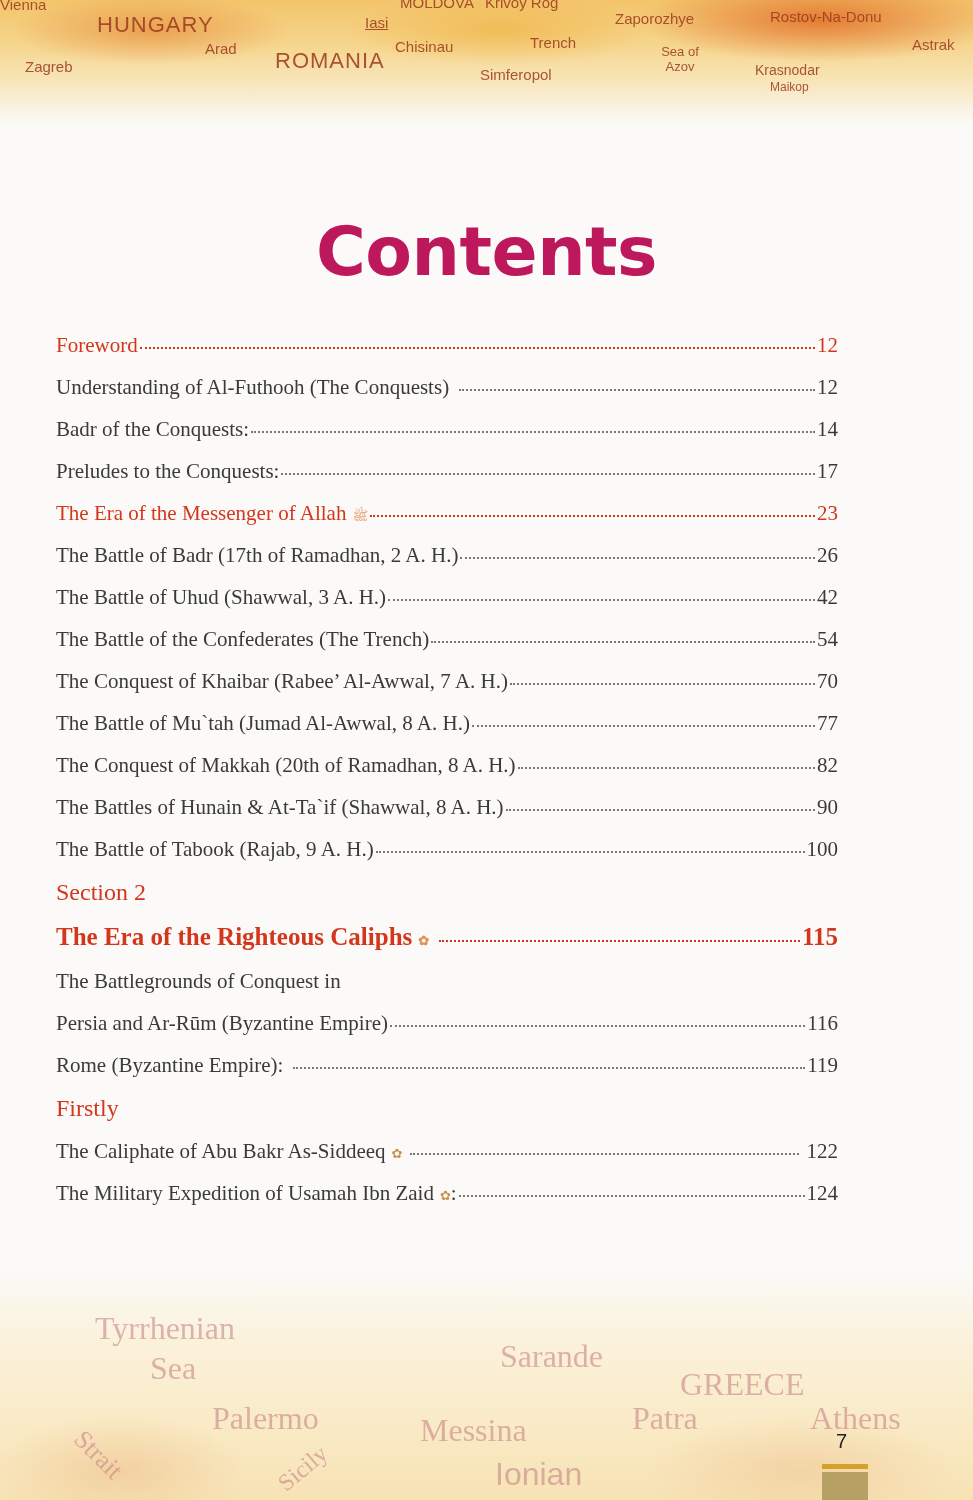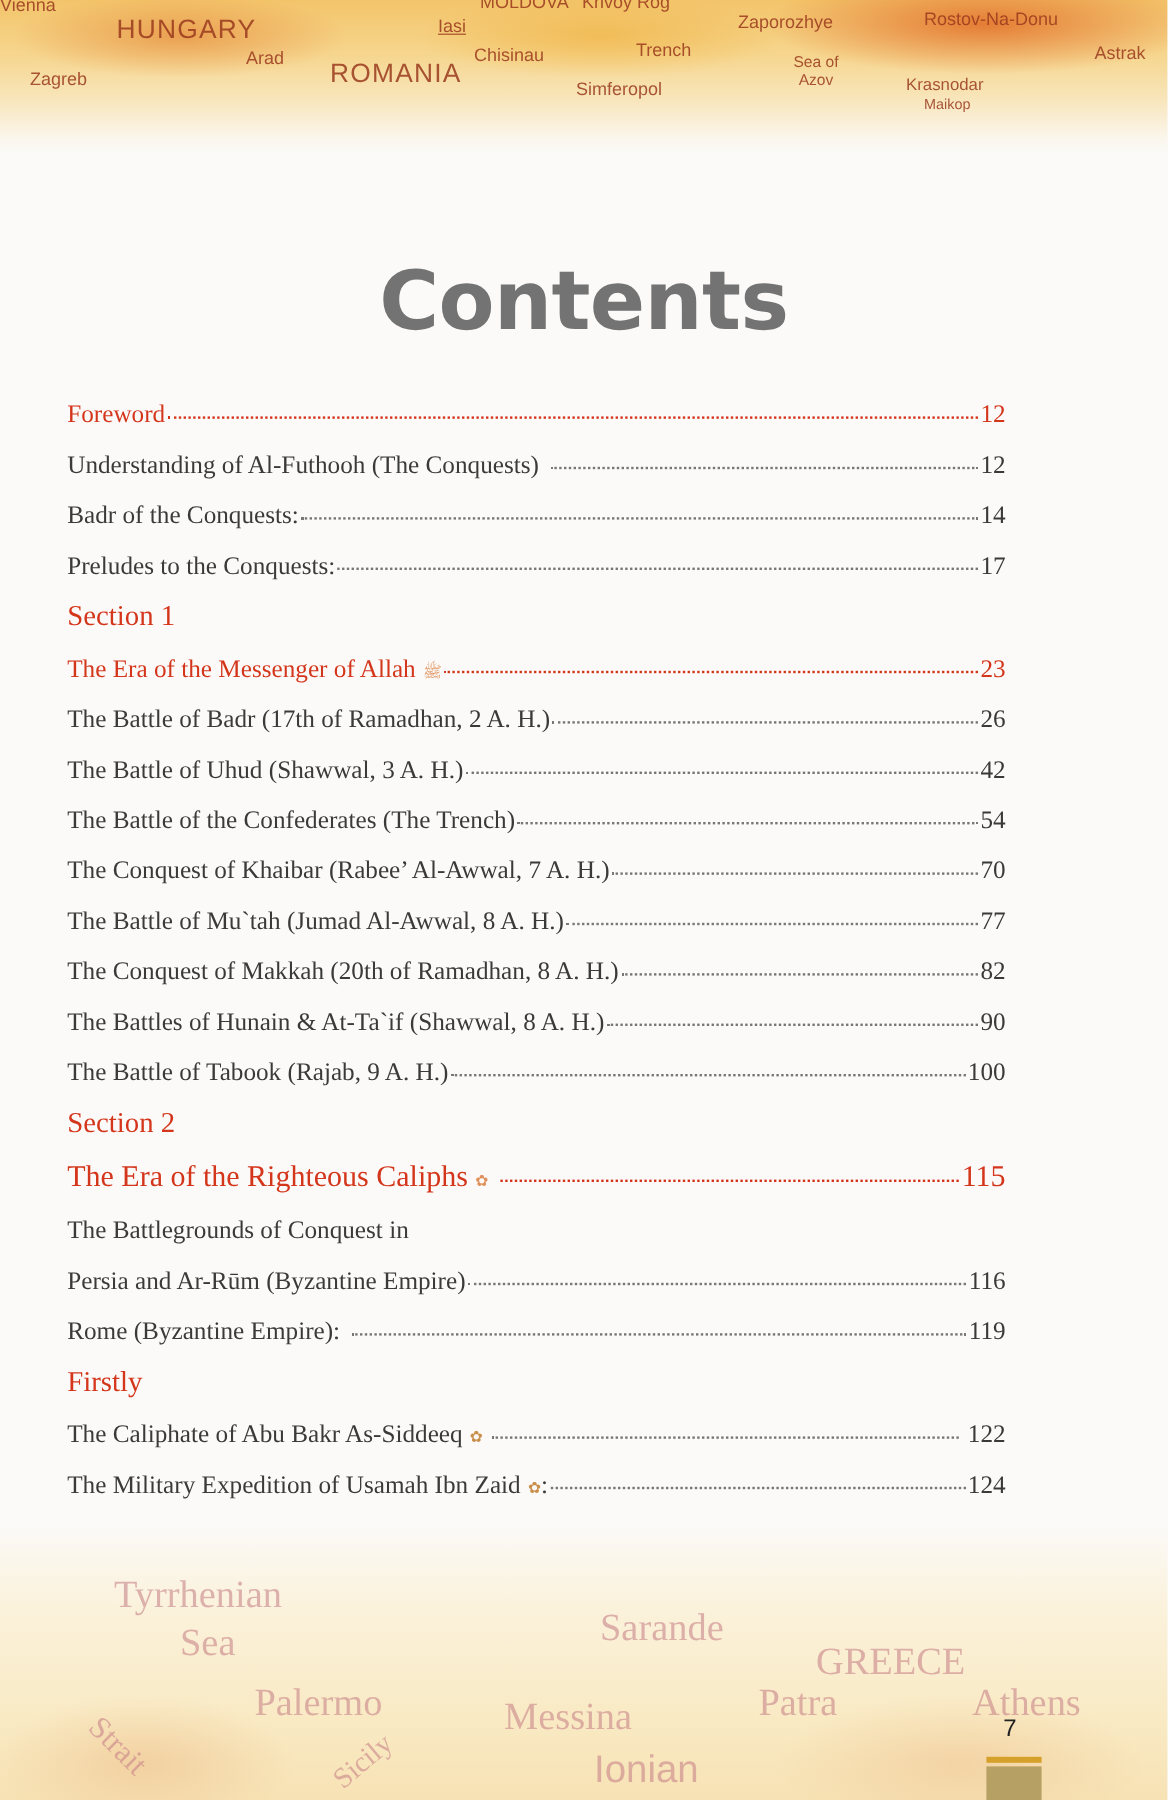--- a/index.html
+++ b/index.html
@@ -25,36 +25,36 @@
       position: absolute; left: 0; top: 1270px; width: 973px; height: 230px;
       background:
         radial-gradient(ellipse 180px 80px at 120px 200px, rgba(240,200,150,0.7), rgba(240,200,150,0) 70%),
         radial-gradient(ellipse 220px 80px at 800px 200px, rgba(240,200,150,0.6), rgba(240,200,150,0) 70%),
         linear-gradient(to bottom, #fbfaf8 0%, #fbf2dc 30%, #f9eac4 70%, #f7e2b4 100%);
     }
     .map-bottom .lbl { color: #c9858a; font-size: 32px; opacity: 0.6; font-family: "Liberation Serif", serif; }
     .title {
       position: absolute; left: 0; width: 973px; top: 212px; text-align: center;
       font-family: "DejaVu Sans", "Liberation Sans", sans-serif; font-weight: bold;
-      font-size: 68px; color: #737373; letter-spacing: -0.5px;
+      font-size: 68px; color: #be185d; letter-spacing: -0.5px;
     }
     .toc { position: absolute; left: 56px; top: 324px; width: 782px; }
     .row {
       display: flex; align-items: baseline; height: 42px; line-height: 42px;
       font-size: 21px; color: #3a3a38;
     }
     .row .txt { white-space: nowrap; }
     .row .dots {
       flex: 1; margin: 0 2px; overflow: hidden; white-space: nowrap;
       border-bottom: 2px dotted #777; height: 0; position: relative; top: -3px;
     }
     .row .pg { white-space: nowrap; }
     .row.red { color: #d4361c; }
     .row.red .dots { border-bottom-color: #d4361c; }
-    .row.big { font-size: 25px; height: 46px; line-height: 46px; }
+    .row.big { font-size: 25px; height: 46px; line-height: 46px; font-weight: bold; }
     .heading { height: 44px; line-height: 44px; font-size: 24px; color: #d4361c; }
     .honor { font-size: 13px; color: #c98f4a; margin-left: 6px; }
     .row.red .honor { color: #e0905a; }
     .page-num {
       position: absolute; left: 836px; top: 1430px; font-size: 20px; color: #222;
       font-family: "Liberation Sans", sans-serif;
     }
     .tab-strip {
       position: absolute; left: 822px; top: 1464px; width: 46px; height: 5px; background: #d6a12a;
     }
@@ -118,21 +118,20 @@
     <span class="txt">Badr of the Conquests:</span>
     <span class="dots"></span>
     <span class="pg">14</span>
   </div>
   <div class="row">
     <span class="txt">Preludes to the Conquests:</span>
     <span class="dots"></span>
     <span class="pg">17</span>
   </div>
 
-  <div class="heading">Section 1</div>
 
   <div class="row red">
     <span class="txt">The Era of the Messenger of Allah</span>
     <span class="honor">ﷺ</span>
     <span class="dots"></span>
     <span class="pg">23</span>
   </div>
 
   <div class="row">
     <span class="txt">The Battle of Badr (17th of Ramadhan, 2 A. H.)</span>

